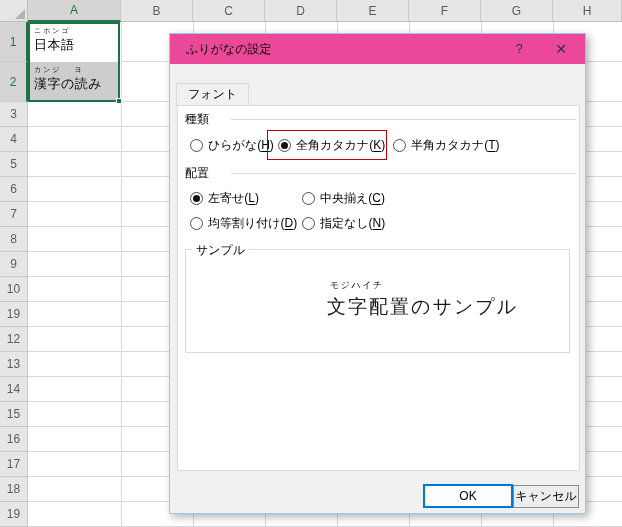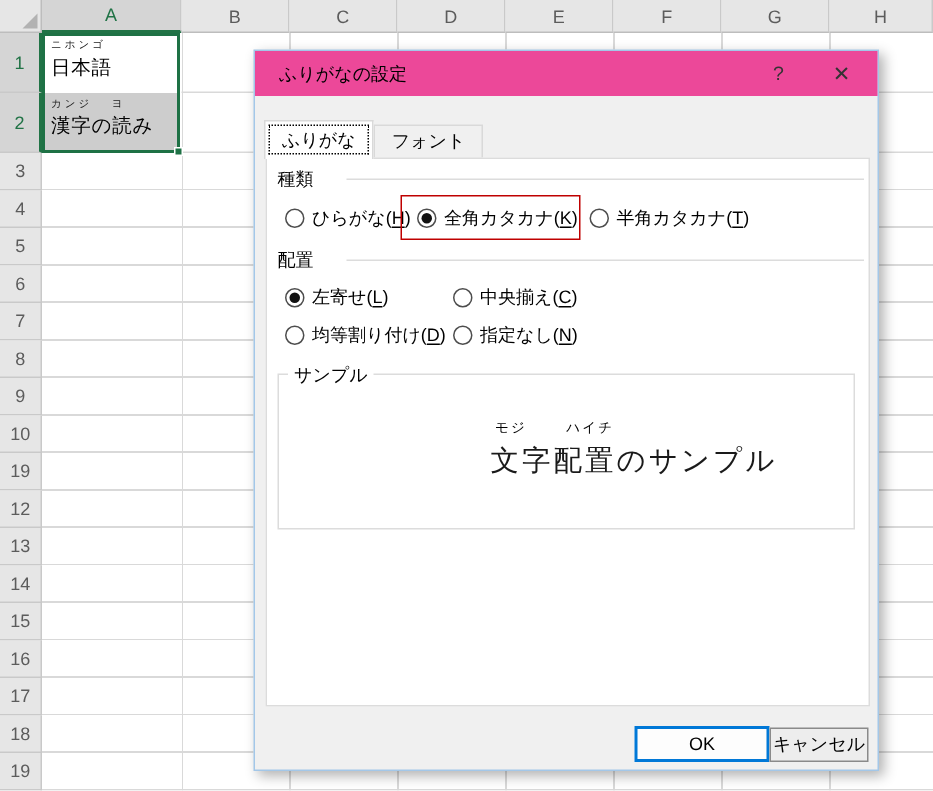--- a/index.html
+++ b/index.html
@@ -74,21 +74,21 @@
   .ak { text-decoration: underline; text-underline-offset:2px; }
 
   #red-box { position:absolute; left:89px; top:24px; width:120px; height:30px;
     border:1px solid #bf0000; }
   #red-box .radio-item { left:10px; top:6px; }
 
   #sample-group { position:absolute; left:7px; top:143px; width:385px; height:104px;
     border:1px solid #dcdcdc; }
   #sample-group-label { position:absolute; top:-8px; left:6px; background:#fff; padding:0 4px; }
   #sample-block { position:absolute; left:141px; top:29px; }
-  #sample-furi { display:flex; gap:26px; padding-left:3px; font-size:9px;
+  #sample-furi { display:flex; padding-left:3px; font-size:9px;
     letter-spacing:1.5px; color:#000; }
   #sample-main { font-size:19px; letter-spacing:2px; margin-top:2px; color:#1a1a1a; }
 
   .btn { position:absolute; height:24px; font-size:12px; text-align:center;
     display:flex; align-items:center; justify-content:center; cursor:default; }
   #ok-btn { left:253px; top:450px; width:90px; background:#fdfdfd; border:2px solid #0078d7; }
   #cancel-btn { left:343px; top:451px; width:66px; height:23px; background:#ededed; border:1px solid #8a8a8a; }
 </style>
 </head>
 <body>
@@ -153,21 +153,20 @@
 </div>
 
 <div id="dialog">
   <div id="titlebar">
     <span id="dlg-title">ふりがなの設定</span>
     <span class="tb-btn" id="help-btn">?</span>
     <span class="tb-btn" id="close-btn">✕</span>
   </div>
 
   <div id="tabstrip">
-    <div class="tab active">ふりがな</div>
     <div class="tab">フォント</div>
   </div>
 
   <div id="page">
 
     <div class="sec-hdr" style="top:5px">
       <span>種類</span>
       <span class="rule"></span>
     </div>
 

